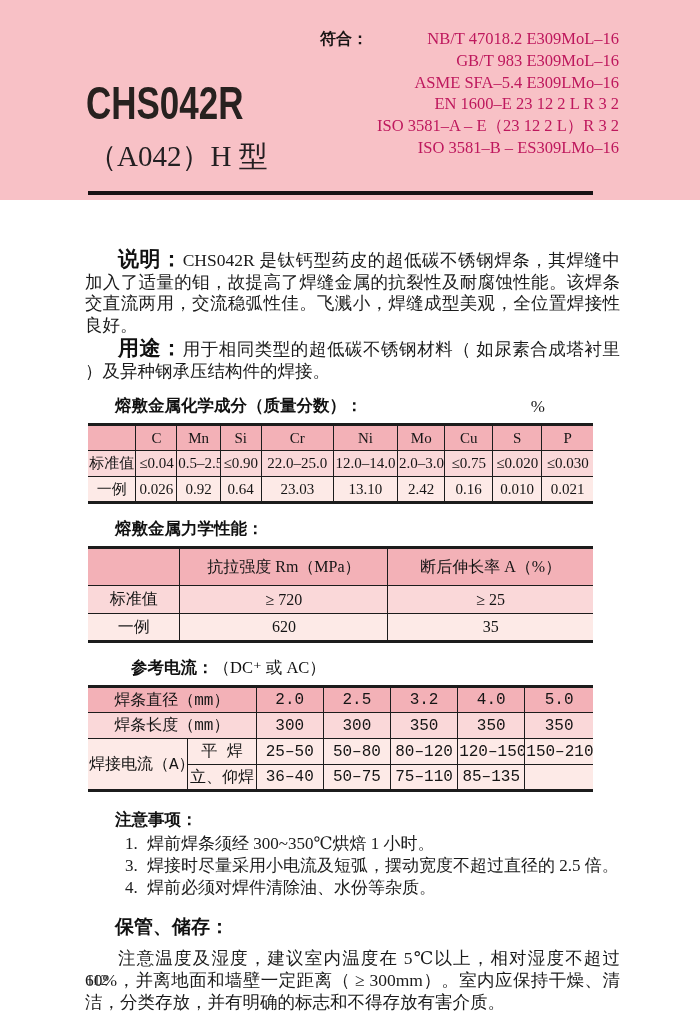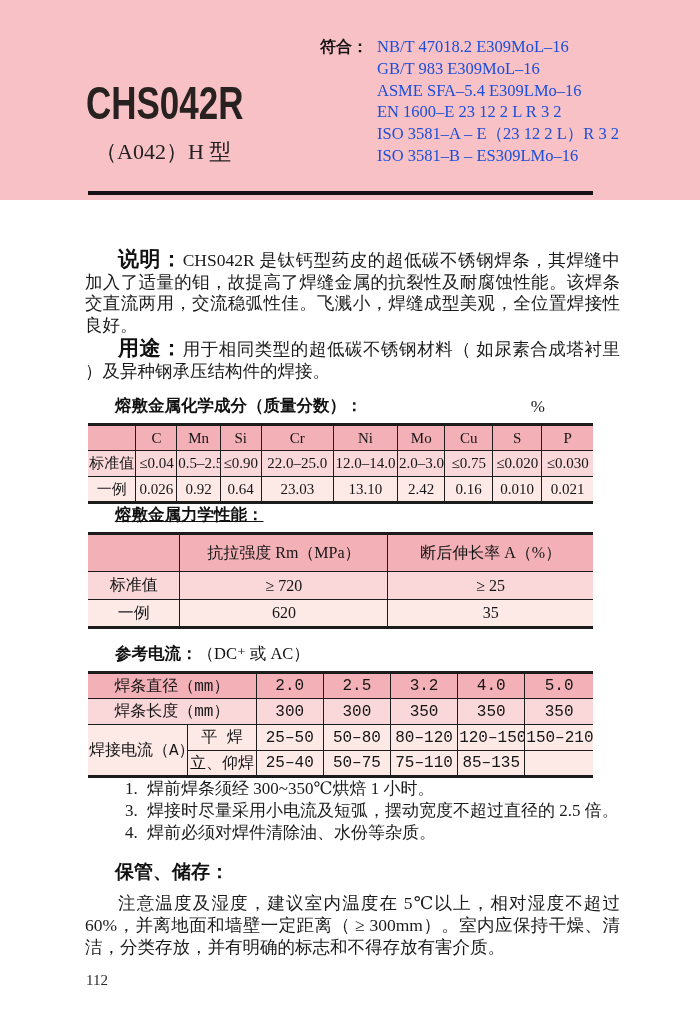--- a/index.html
+++ b/index.html
@@ -13,27 +13,27 @@
 
   
   .page-header { position:relative; width:700px; height:200px; background:#f8c1c6; }
   .brand {
     position:absolute; left:86px; top:80px;
     font-family:"Liberation Sans","DejaVu Sans",sans-serif;
     font-weight:700; font-size:46px; line-height:1; letter-spacing:0px;
     color:#27211f; transform:scaleX(0.76); transform-origin:left center;
     white-space:nowrap;
   }
-  .model { position:absolute; left:95px; top:137px; font-size:22px; color:#242022; white-space:nowrap; }
-  .standards { position:absolute; left:320px; top:36px; display:flex; align-items:flex-start; }
+  .model { position:absolute; left:88px; top:137px; font-size:29px; color:#242022; white-space:nowrap; }
+  .standards { position:absolute; left:320px; top:28px; display:flex; align-items:flex-start;text-align:right; }
   .standards-label {
     font-family:"Liberation Sans","DejaVu Sans",sans-serif; font-weight:700;
     font-size:16px; line-height:21.8px; margin-right:9px; color:#181414; white-space:nowrap;
   }
-  .standards-list { list-style:none; font-size:16.5px; line-height:21.8px; color:#1d4ed8; white-space:nowrap; }
+  .standards-list { list-style:none; font-size:16.5px; line-height:21.8px; color:#be185d; white-space:nowrap; }
   .header-rule { position:absolute; left:88px; top:191px; width:505px; height:4px; background:#171113; }
 
   
   .content { padding:48px 80px 0 85px; }
   .para { font-size:17.5px; line-height:21.7px; text-align:justify; text-indent:33px; color:#1b1b1b; }
   .lead, .section-title, .notes-title, .storage-title {
     font-family:"Liberation Sans","DejaVu Sans",sans-serif; font-weight:700; color:#111;
   }
   .lead { font-size:21px; }
   .section-title { font-size:16.5px; }
@@ -52,22 +52,22 @@
   td:last-child, th:last-child { border-right:none; }
   .hdr { background:#f3b1b7; }
   .mid { background:#fad8d9; }
   .lt  { background:#fdeae7; }
   .t1 tr { height:26px; }
   .t2 { font-size:16px; }
   .t2 .h-row { height:38px; }
   .t2 .d-row { height:28px; }
   .t3 { font-size:16px; }
   .t3 tr { height:26px;font-family:Liberation Mono, monospace; }
-  .mt-mech { margin-bottom:6px; margin-left:30px;text-decoration:underline; }
-  .mt-cur  { margin-top:14px; margin-bottom:6px; margin-left:30px; }
+  .mt-mech { margin-top:14px; margin-bottom:6px; margin-left:30px; }
+  .mt-cur  { margin-top:14px; margin-bottom:6px; margin-left:46px; }
 
   
   .notes-title { font-size:16.5px; margin:17px 0 2px 30px; }
   .note-item { font-size:17px; line-height:22px; margin-left:40px; color:#1b1b1b; }
   .note-num { display:inline-block; width:22px; }
   .storage-title { font-size:19px; margin:15px 0 8px 30px; }
   .storage-text { font-size:17.5px; line-height:21.7px; text-align:justify; text-indent:33px; color:#1b1b1b; }
 
   .page-number { position:absolute; left:86px; top:972px; font-size:15px; color:#2c2c2c; }
 </style>
@@ -213,29 +213,30 @@
         <td class="lt" rowspan="2">焊接电流（A）</td>
         <td class="lt">平 焊</td>
         <td class="lt">25–50</td>
         <td class="lt">50–80</td>
         <td class="lt">80–120</td>
         <td class="lt">120–150</td>
         <td class="lt">150–210</td>
       </tr>
       <tr>
         <td class="lt">立、仰焊</td>
-        <td class="lt">25–40</td>
+        <td class="lt">36–40</td>
         <td class="lt">50–75</td>
         <td class="lt">75–110</td>
         <td class="lt">85–135</td>
         <td class="lt"></td>
       </tr>
     </tbody>
       </table>
 
+    <div class="notes-title">注意事项：</div>
     <div class="note-item"><span class="note-num">1.</span><span>焊前焊条须经 300~350℃烘焙 1 小时。</span></div>
     <div class="note-item"><span class="note-num">3.</span><span>焊接时尽量采用小电流及短弧，摆动宽度不超过直径的 2.5 倍。</span></div>
     <div class="note-item"><span class="note-num">4.</span><span>焊前必须对焊件清除油、水份等杂质。</span></div>
 
     <div class="storage-title">保管、储存：</div>
     <p class="storage-text">注意温度及湿度，建议室内温度在 5℃以上，相对湿度不超过 60%，并离地面和墙壁一定距离（ ≥ 300mm）。室内应保持干燥、清洁，分类存放，并有明确的标志和不得存放有害介质。</p>
 
   </div>
 
   <div class="page-number">112</div>

